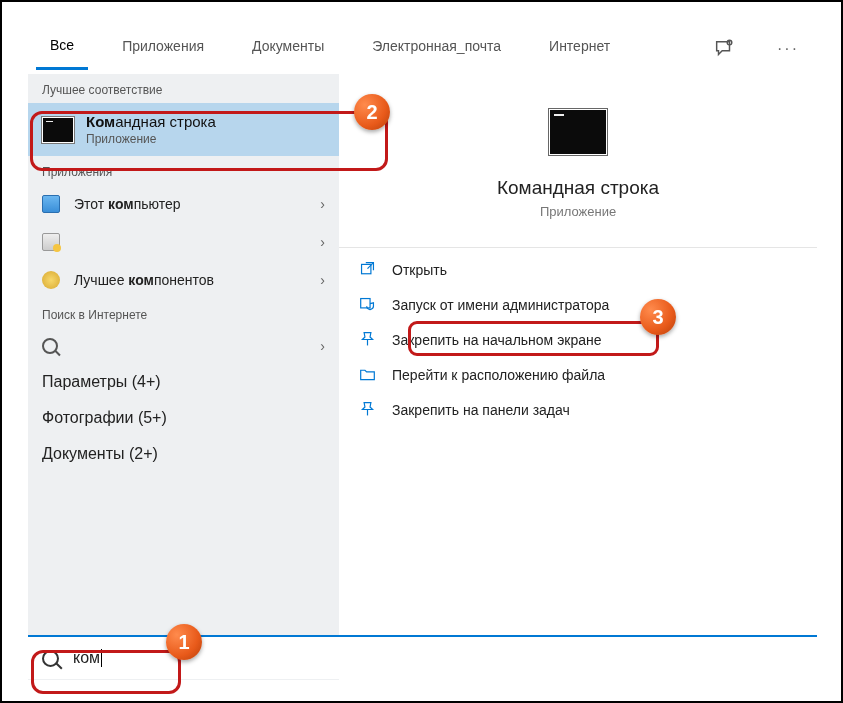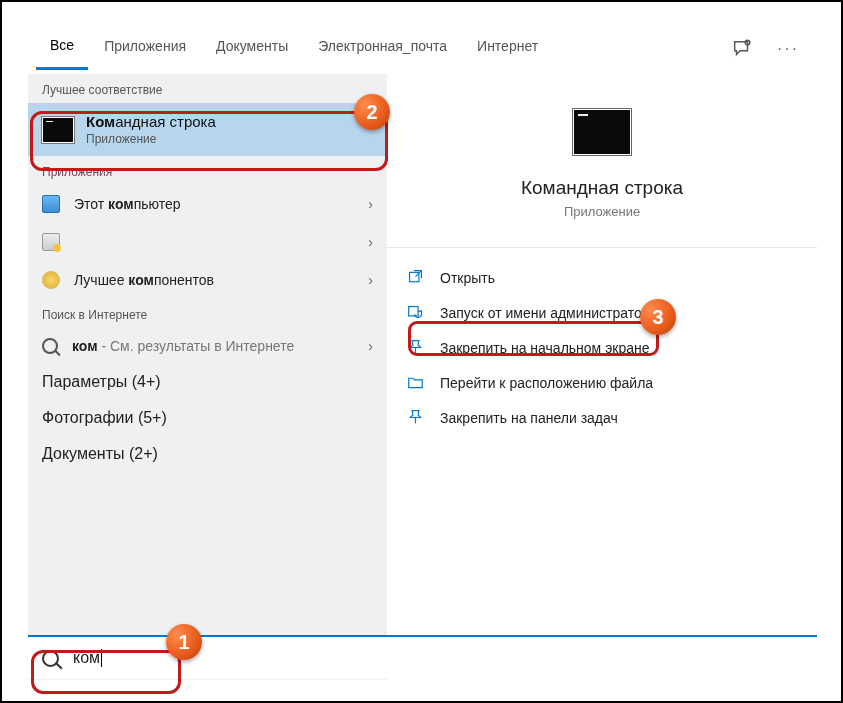--- a/index.html
+++ b/index.html
@@ -1,29 +1,29 @@
 <!DOCTYPE html>
 <html><head>
 <meta charset="utf-8">
 <style>
   * { box-sizing: border-box; margin: 0; padding: 0; font-family: "Segoe UI", Arial, sans-serif; }
   body { width: 843px; height: 703px; background: #fff; position: relative; }
   .outer-border { width: 843px; height: 703px; border: 2px solid #000; position: relative; overflow: hidden; }
   .window { position: absolute; left: 26px; top: 22px; width: 789px; height: 656px; background: #fff; display: flex; flex-direction: column; }
   
-  .tabs { display: flex; align-items: center; height: 50px; padding: 0 8px; gap: 2px; }
+  .tabs { display: flex; align-items: center; height: 50px; padding: 0 8px; gap: 20px; }
   .tab { font-size: 14px; color: #555; padding: 8px 14px 14px 14px; cursor: pointer; }
   .tab.active { color: #000; border-bottom: 3px solid #0078d4; font-weight: 400; }
   .tab-chevron { font-size: 10px; margin-left: 3px; }
   .tab-spacer { flex: 1; }
   .feedback-icon { width: 22px; height: 22px; margin: 0 12px; position: relative; }
   .more-icon { font-size: 16px; color: #666; padding: 0 10px; cursor: pointer; letter-spacing: 2px; }
 
   .body { flex: 1; display: flex; }
-  .left-panel { width: 359px; background: #eef0f2; display: flex; flex-direction: column; }
+  .left-panel { width: 311px; background: #eef0f2; display: flex; flex-direction: column; }
   .right-panel { flex: 1; background: #fff; display: flex; flex-direction: column; align-items: stretch; }
 
   .section-label { font-size: 12px; color: #555; padding: 9px 14px 6px 14px; }
   .best-match { display: flex; align-items: center; padding: 10px 14px; background: #b7d6ed; position: relative; }
   .cmd-icon { width: 32px; height: 26px; background: #0b0b0b; border: 1px solid #fff; box-shadow: 0 0 0 1px #777; position: relative; margin-right: 12px; flex-shrink: 0; }
   .cmd-icon::before { content: ""; position: absolute; left: 3px; top: 3px; width: 7px; height: 1.5px; background: #eee; }
   .best-match-text { display: flex; flex-direction: column; }
   .best-match-title { font-size: 15px; color: #111; }
   .best-match-sub { font-size: 12px; color: #555; margin-top: 2px; }
 
@@ -41,21 +41,21 @@
   .internet-sub { color: #777; }
 
   .cat-row { font-size: 16px; color: #222; padding: 9px 14px; }
 
   .preview-icon-wrap { align-self: center; margin-top: 35px; }
   .preview-icon { width: 58px; height: 46px; background: #0b0b0b; border: 1px solid #fff; box-shadow: 0 0 0 1px #666; position: relative; }
   .preview-icon::before { content: ""; position: absolute; left: 4px; top: 4px; width: 10px; height: 2px; background: #eee; }
   .preview-title { align-self: center; font-size: 19px; color: #222; margin-top: 22px; }
   .preview-sub { align-self: center; font-size: 13px; color: #777; margin-top: 5px; margin-bottom: 28px; }
 
-  .action-list { border-top: 1px solid #e5e5e5; padding-top: 12px; }
+  .action-list { border-top: 1px solid #e5e5e5; padding-top: 4px; }
   .action-row { display: flex; align-items: center; padding: 9px 20px; font-size: 14px; color: #222; cursor: pointer; position: relative; }
   .action-icon { width: 17px; height: 17px; margin-right: 16px; flex-shrink: 0; }
   .action-icon svg { width: 17px; height: 17px; stroke: #0078d4; fill: none; stroke-width: 1.4; }
 
   .search-bar { position: absolute; left: 26px; bottom: 22px; width: 789px; height: 44px; border-top: 2px solid #0078d4; background: #fff; display: flex; align-items: center; padding: 0 14px; }
   .search-bar .search-glyph { width: 17px; height: 17px; border: 2px solid #333; border-radius: 50%; position: relative; margin-right: 14px; }
   .search-bar .search-glyph::after { content: ""; position: absolute; width: 8px; height: 2px; background: #333; transform: rotate(45deg); right: -6px; bottom: -2px; }
   .search-input { border: none; outline: none; font-size: 16px; color: #222; flex: 1; background: transparent; }
   .cursor { display: inline-block; width: 1px; height: 18px; background: #000; vertical-align: middle; margin-left: 1px; }
 
@@ -115,21 +115,20 @@
         </div>
         <div class="app-row">
           <div class="row-icon mini-comp"></div>
           <span><span>Лучшее </span><b class="hl">ком</b><span>понентов</span></span>
           <span class="row-chevron">›</span>
         </div>
 
         <div class="section-label">Поиск в Интернете</div>
         <div class="internet-row">
           <div class="search-glyph"></div>
-          <span><b class="hl">ком</b><span class="internet-sub"> - См. результаты в Интернете</span></span>
           <span class="row-chevron">›</span>
         </div>
 
         <div class="cat-row">Параметры (4+)</div>
         <div class="cat-row">Фотографии (5+)</div>
         <div class="cat-row">Документы (2+)</div>
       </div>
 
       <div class="right-panel">
         <div class="preview-icon-wrap">

